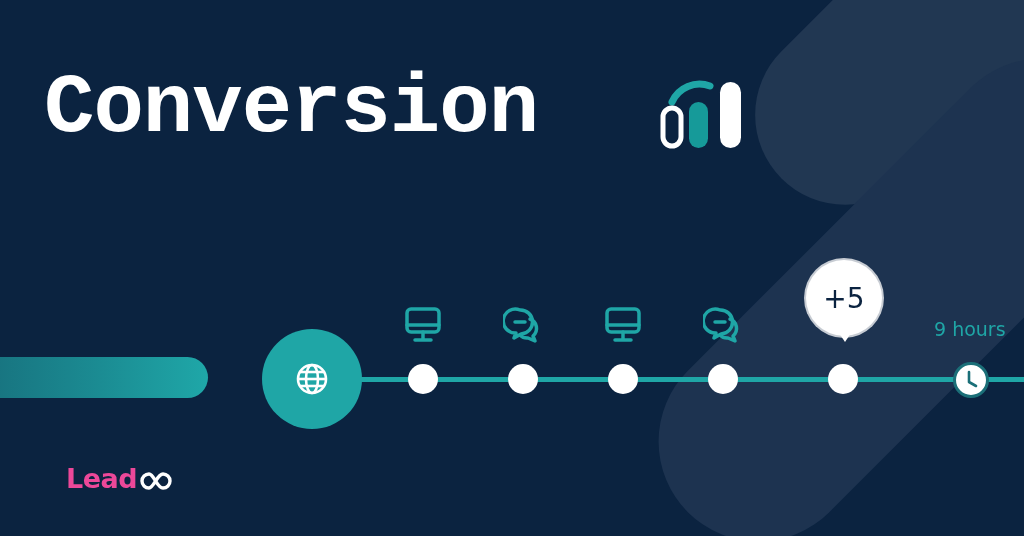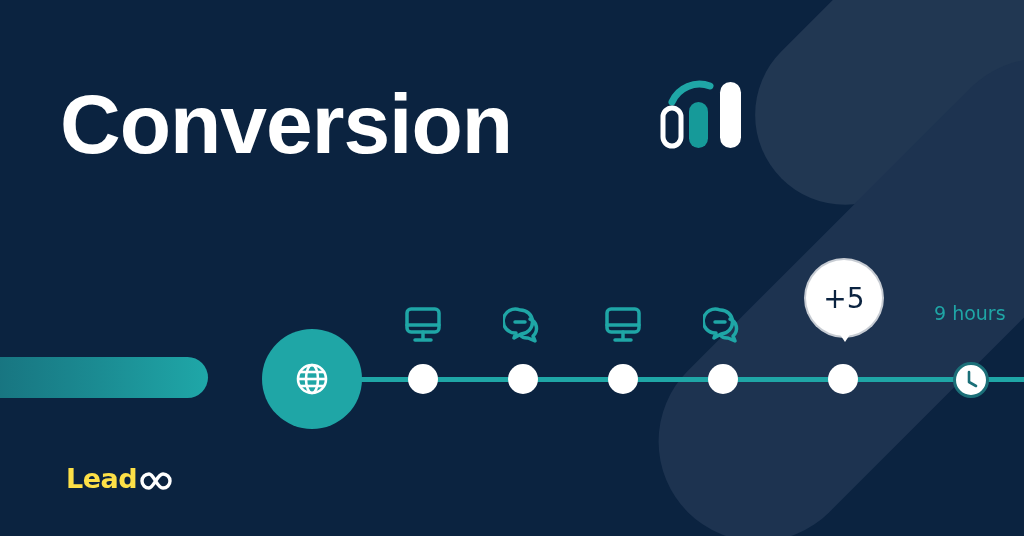--- a/index.html
+++ b/index.html
@@ -21,24 +21,24 @@
       background: #213752;
     }
     .bg-shape.main {
       left: 600px; top: 200px; width: 600px; height: 200px;
       background: #1d3350;
       border-radius: 100px;
     }
     .title {
       position: absolute; left: 44px; top: 52px;
       color: #ffffff; font-weight: bold;
-      font-family: Liberation Sans, sans-serif;
+      font-family: Liberation Mono, monospace;
       font-size: 84px; line-height: 113px;
       letter-spacing: -1px;
-      margin: 16px;
+      margin: 0;
     }
     .title span { display: block; }
     .chart-icon { position: absolute; left: 658px; top: 80px; width: 96px; height: 70px; }
     .left-pill {
       position: absolute; left: -30px; top: 357px; width: 238px; height: 41px;
       border-radius: 21px;
       background: linear-gradient(90deg, #176f7c 0%, #1b8c93 55%, #1fa7a8 100%);
     }
     .timeline-line {
       position: absolute; left: 355px; top: 377px; width: 669px; height: 5px;
@@ -60,30 +60,30 @@
       box-shadow: 0 0 0 2px #c7ccd3;
       display: flex; align-items: center; justify-content: center;
       color: #0b2340; font-size: 28px; font-family: "DejaVu Sans", sans-serif;
     }
     .bubble-tail {
       position: absolute; left: 837px; top: 330px; width: 0; height: 0;
       border-left: 8px solid transparent; border-right: 8px solid transparent;
       border-top: 12px solid #ffffff;
     }
     .hours {
-      position: absolute; left: 934px; top: 302px;
+      position: absolute; left: 934px; top: 318px;
       color: #1fa6a6; font-size: 19px; font-family: "DejaVu Sans", sans-serif;
     }
     .clock-node {
       position: absolute; left: 953px; top: 362px; width: 30px; height: 30px;
       border-radius: 50%; background: #ffffff; border: 3px solid #1b6f78;
     }
     .logo {
       position: absolute; left: 66px; top: 463px;
-      color: #fde047; font-weight: bold; font-size: 27px;
+      color: #ec4899; font-weight: bold; font-size: 27px;
       font-family: "DejaVu Sans", sans-serif; letter-spacing: -0.5px;
       display: flex; align-items: center;
     }
   </style>
 </head>
 <body>
 
 <div class="bg-shape top"></div>
 <div class="bg-shape main"></div>
 

